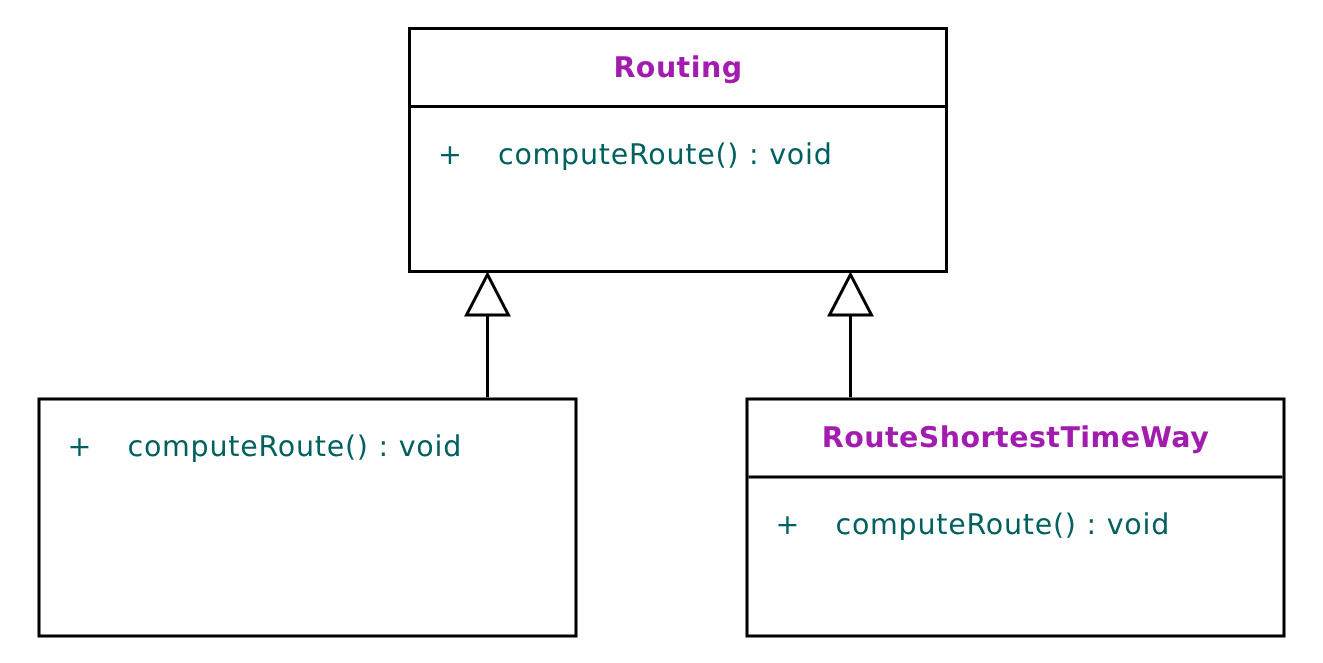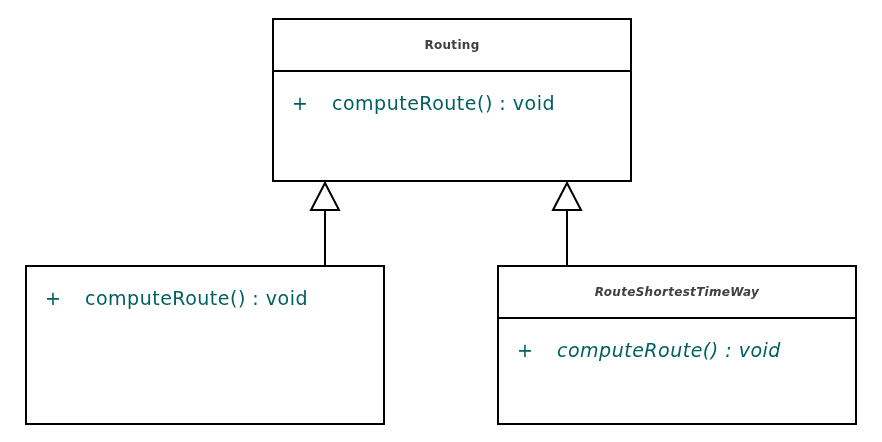--- a/index.html
+++ b/index.html
@@ -26,30 +26,30 @@
   .uml-class {
     position: absolute;
     background: #ffffff;
     border: 2px solid #000000;
     box-sizing: border-box;
     display: flex;
     flex-direction: column;
   }
   .uml-class.parent   { left: 272px; top: 18px;  width: 360px; height: 164px; }
   .uml-class.child-l  { left: 25px;  top: 265px; width: 360px; height: 160px; }
-  .uml-class.child-r  { left: 497px; top: 265px; width: 360px; height: 160px; font-style: italic; }
+  .uml-class.child-r  { left: 497px; top: 265px; width: 360px; height: 160px; }
   .uml-title {
     height: 50px;
     flex: 0 0 auto;
     display: flex;
     align-items: center;
     justify-content: center;
     font-weight: bold;
-    font-size: 12px;
-    color: #404040;
+    font-size: 19px;
+    color: #a21caf;
     border-bottom: 2px solid #000000;
     letter-spacing: 0.3px;
   }
   .uml-methods {
     flex: 1 1 auto;
     padding: 20px 0 0 18px;
   }
   .uml-method {
     display: flex;
     align-items: baseline;

